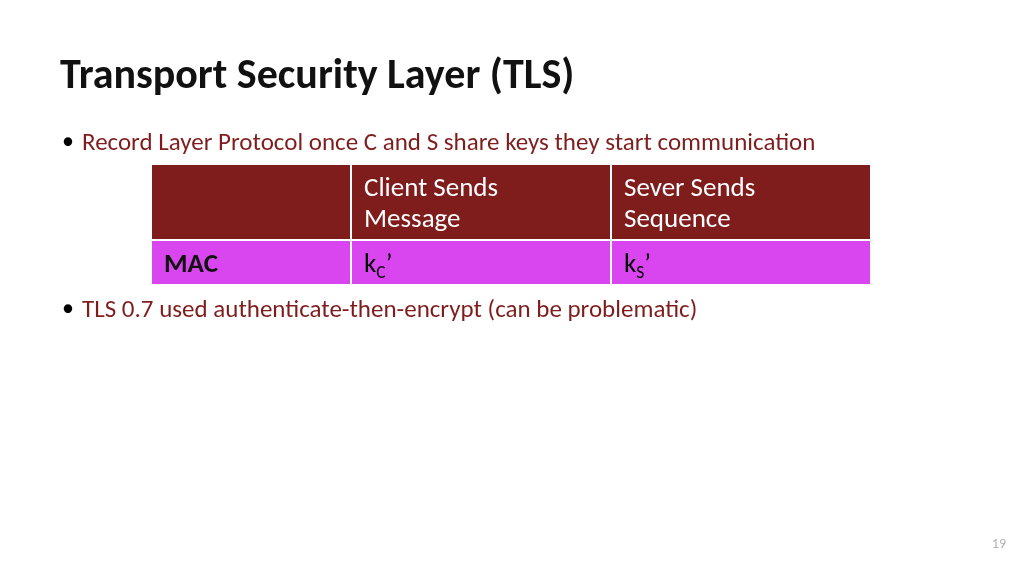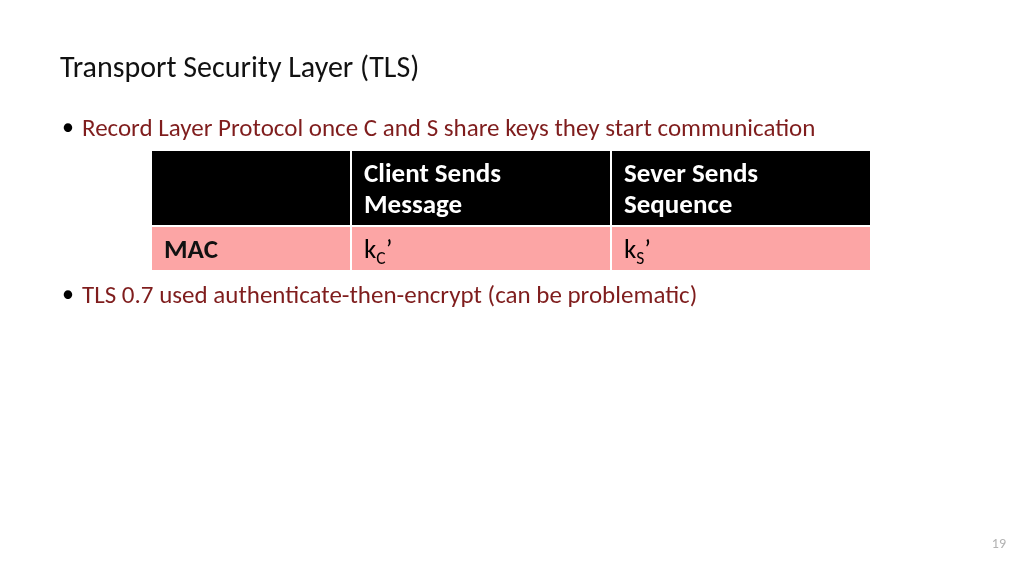--- a/index.html
+++ b/index.html
@@ -14,22 +14,22 @@
     overflow: hidden;
   }
   .slide {
     box-sizing: border-box;
     width: 1024px;
     height: 576px;
     padding: 48px 60px 30px 60px;
     position: relative;
   }
   .title {
-    font-size: 30px;
-    font-weight: 400;
+    font-size: 42px;
+    font-weight: 700;
     color: #111;
     margin: 0 0 28px 0;
     font-family: "Calibri Light", Calibri, sans-serif;
   }
   ul.bullets {
     list-style: none;
     margin: 0;
     padding: 0;
   }
   ul.bullets > li {
@@ -61,27 +61,27 @@
   table.keys col.c2 { width: 260px; }
   table.keys th, table.keys td {
     text-align: left;
     padding: 6px 12px 6px 12px;
     font-size: 27px;
     line-height: 1.15;
     border: 2px solid #ffffff;
     vertical-align: top;
   }
   table.keys thead th {
-    background: #000000;
+    background: #7f1d1d;
     color: #ffffff;
-    font-weight: 700;
+    font-weight: 400;
     margin-left: 44px;
   }
   table.keys tbody tr.r1 td { background: #deeaf6; }
-  table.keys tbody tr.r2 td { background: #fca5a5; }
+  table.keys tbody tr.r2 td { background: #d946ef; }
   table.keys tbody td.rowhead { font-weight: 700; color:#111; }
   sub { font-size: 0.65em; vertical-align: sub; line-height: 0; }
   .pagenum {
     position: absolute;
     right: 18px;
     bottom: 24px;
     font-size: 14px;
     color: #b3b3b3;
   }
 </style>

